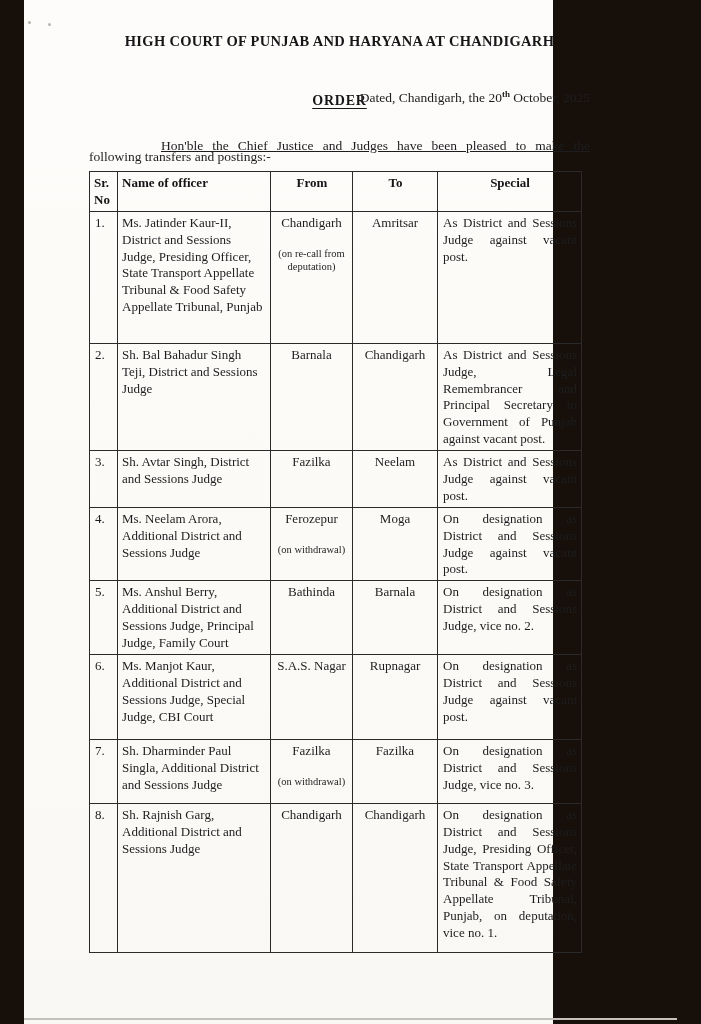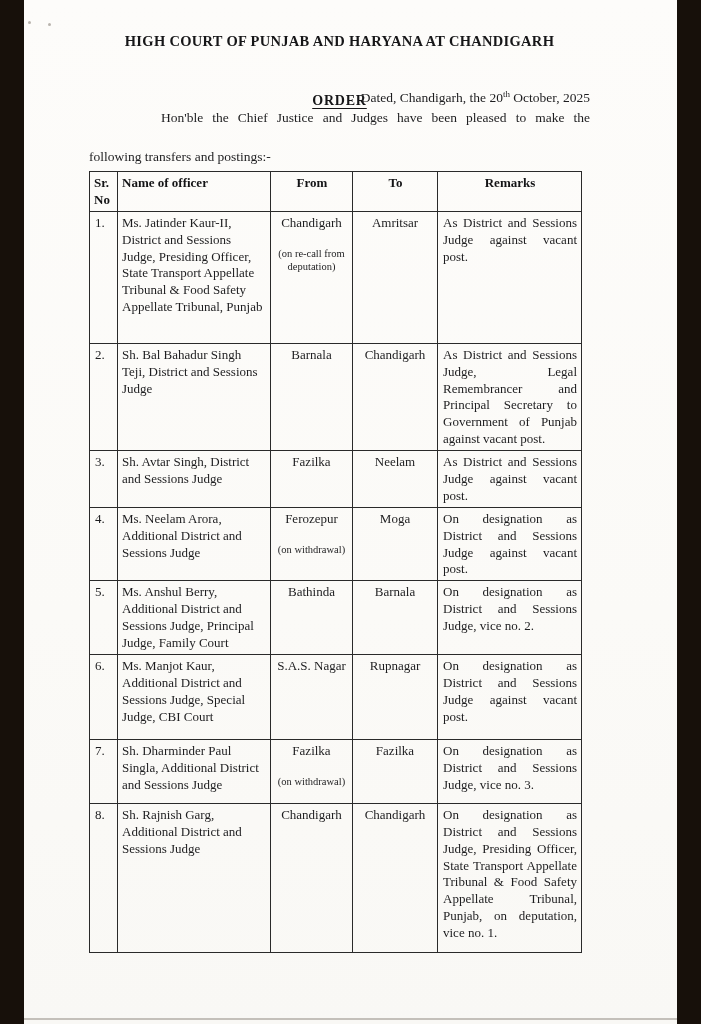--- a/index.html
+++ b/index.html
@@ -11,21 +11,21 @@
     overflow: hidden;
   }
   .canvas {
     position: absolute;
     inset: 0;
   }
   .paper {
     position: absolute;
     left: 24px;
     top: 0;
-    width: 653px;
+    width: 529px;
     height: 1024px;
     background: linear-gradient(180deg, #fdfcfa 0%, #fbfaf7 60%, #f9f8f5 100%);
     color: #1d1d1f;
   }
   .doc-title {
     position: absolute;
     left: 65px;
     top: 33px;
     width: 501px;
     text-align: center;
@@ -52,30 +52,32 @@
     position: absolute;
     left: 65px;
     top: 90px;
     width: 501px;
     text-align: right;
     font-size: 13.5px;
   }
   .date-line sup {
     font-size: 9px;
     line-height: 0;
+    font-weight: bold;
   }
   .intro-line-1 {
     position: absolute;
     left: 65px;
-    top: 110px;
+    top: 138px;
     width: 501px;
     padding-left: 72px;
     font-size: 13.5px;
     text-align: justify;
     text-align-last: justify;
+    text-decoration: underline;
   }
   .intro-line-2 {
     position: absolute;
     left: 65px;
     top: 149px;
     width: 501px;
     font-size: 13.5px;
   }
   table.transfer-table {
     position: absolute;
@@ -153,21 +155,21 @@
         <col style="width:82px">
         <col style="width:85px">
         <col style="width:144px">
       </colgroup>
       <thead>
         <tr class="hdr">
           <th class="col-sr">Sr. No</th>
           <th class="col-name">Name of officer</th>
           <th class="col-from">From</th>
           <th class="col-to">To</th>
-          <th class="col-remarks">Remarks</th>
+          <th class="col-remarks">Special</th>
         </tr>
       </thead>
       <tbody>
         <tr class="row-1">
           <td class="cell-sr">1.</td>
           <td class="cell-name">Ms. Jatinder Kaur-II, District and Sessions Judge, Presiding Officer, State Transport Appellate Tribunal &amp; Food Safety Appellate Tribunal, Punjab</td>
           <td class="cell-from"><span>Chandigarh</span><span class="from-note">(on re-call from deputation)</span></td>
           <td class="cell-to">Amritsar</td>
           <td class="cell-remarks">As District and Sessions Judge against vacant post.</td>
         </tr>

